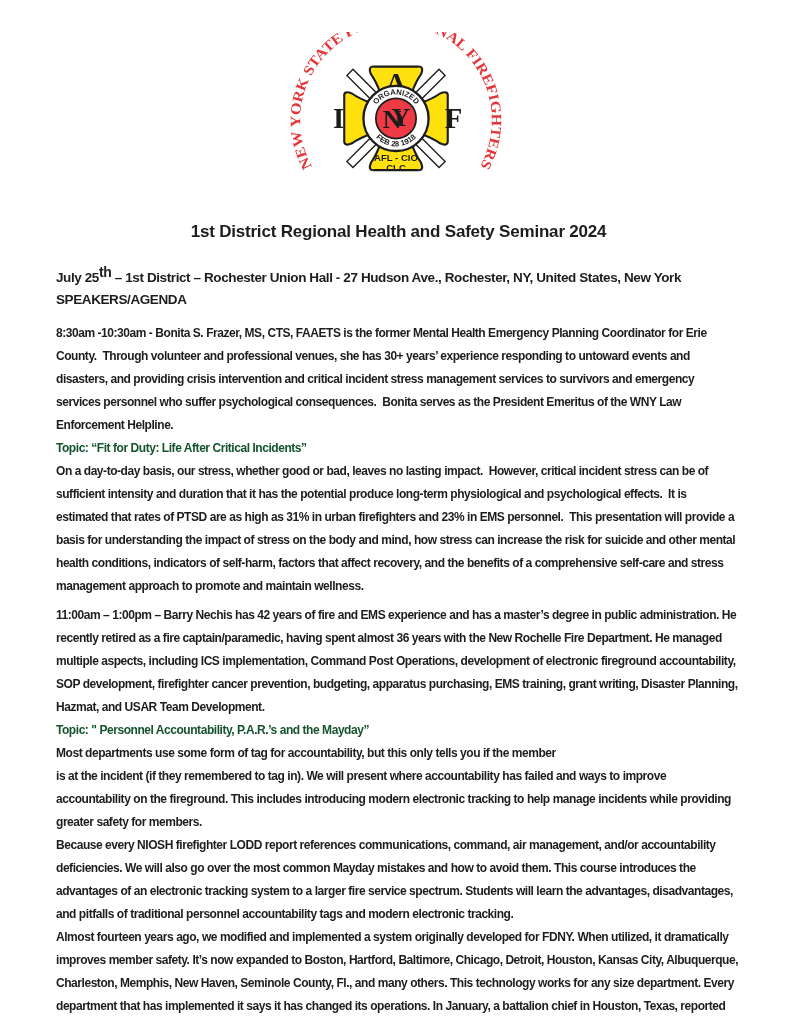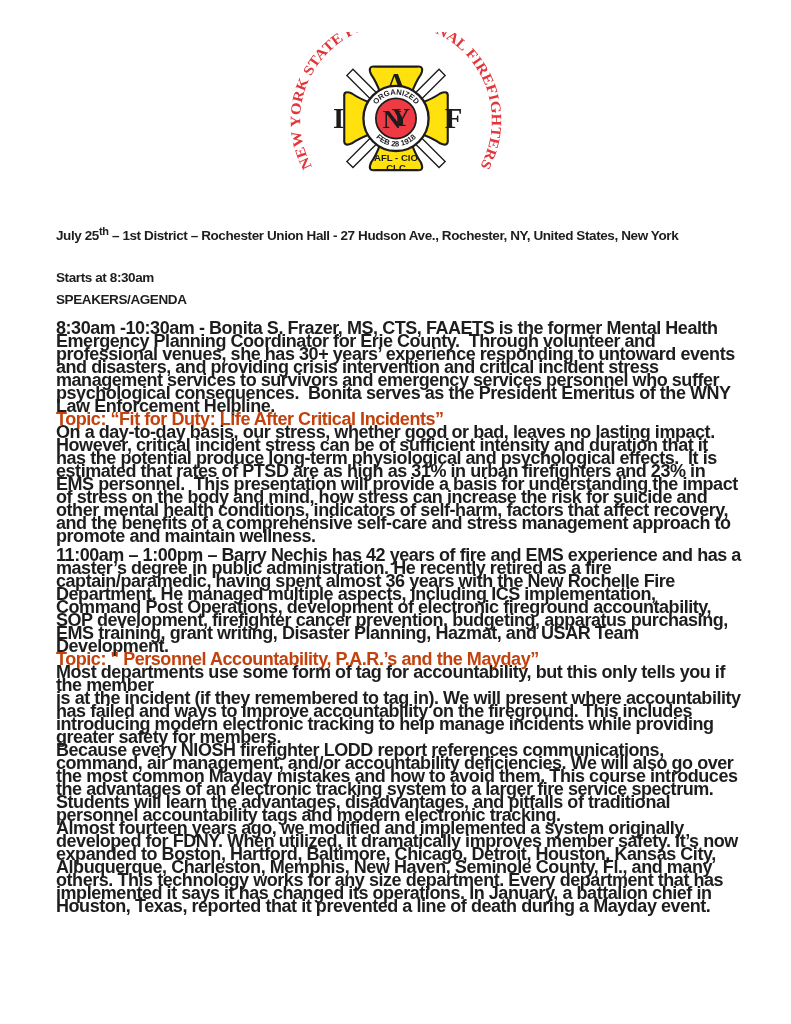--- a/index.html
+++ b/index.html
@@ -5,24 +5,24 @@
   html,body{margin:0;padding:0;background:#ffffff;}
   body{width:791px;height:1024px;font-family:"Liberation Sans",sans-serif;overflow:hidden;}
   .page{position:relative;width:791px;height:1024px;background:#fff;}
   .content{padding:0 50px 0 56px;}
   .logo-wrap{width:230px;margin:32px auto 0;}
   .logo-wrap svg{display:block;width:230px;height:169px;}
   h1.title{font-size:17px;font-weight:bold;color:#1d1d1d;text-align:center;
            margin:20px 0 0;letter-spacing:-0.2px;line-height:22px;}
   p{margin:0;color:#1d1d1d;}
   .b{font-weight:bold;white-space:pre-wrap;}
-  .body-text{font-size:18px;letter-spacing:-0.45px;line-height:13px;}
+  .body-text{font-size:12px;letter-spacing:-0.45px;line-height:23px;}
   .h-line{font-size:13.5px;letter-spacing:-0.4px;line-height:19px;}
-  .red{color:#c2410c;}
-  sup{font-size:11px;vertical-align:super;line-height:0;}
+  .red{color:#14532d;}
+  sup{font-size:14px;vertical-align:super;line-height:0;}
   .mt-date{margin-top:25px;}
   .mt-starts{margin-top:23px;}
   .mt-agenda{margin-top:3px;}
   .mt-breakfast{margin-top:17px;}
   .mt-para{margin-top:13px;}
   .mt-sect{margin-top:6px;}
 </style>
 </head>
 <body>
 
@@ -75,24 +75,24 @@
         <g font-family="Liberation Serif, serif" font-weight="bold" font-size="27" fill="#1c1c1c" text-anchor="middle">
           <text x="116" y="100">N</text>
           <text x="125" y="98">Y</text>
         </g>
       </g>
     </svg>
   </div>
 
   <div class="content">
 
+    <h1 class="title">1st District Regional Health and Safety Seminar 2024</h1>
 
     <p class="b h-line mt-date"><span>July 25</span><sup>th</sup><span> – 1st District – Rochester Union Hall - 27 Hudson Ave., Rochester, NY, United States, New York</span></p>
 
-    <p class="b h-line mt-starts">Starts at 8:30am</p>
 
     <p class="b h-line mt-agenda">SPEAKERS/AGENDA</p>
 
 
     <p class="b body-text mt-para">8:30am -10:30am - Bonita S. Frazer, MS, CTS, FAAETS is the former Mental Health Emergency Planning Coordinator for Erie County.  Through volunteer and professional venues, she has 30+ years’ experience responding to untoward events and disasters, and providing crisis intervention and critical incident stress management services to survivors and emergency services personnel who suffer psychological consequences.  Bonita serves as the President Emeritus of the WNY Law Enforcement Helpline.</p>
     <p class="b body-text red">Topic: “Fit for Duty: Life After Critical Incidents”</p>
     <p class="b body-text">On a day-to-day basis, our stress, whether good or bad, leaves no lasting impact.  However, critical incident stress can be of sufficient intensity and duration that it has the potential produce long-term physiological and psychological effects.  It is estimated that rates of PTSD are as high as 31% in urban firefighters and 23% in EMS personnel.  This presentation will provide a basis for understanding the impact of stress on the body and mind, how stress can increase the risk for suicide and other mental health conditions, indicators of self-harm, factors that affect recovery, and the benefits of a comprehensive self-care and stress management approach to promote and maintain wellness.</p>
 
     <p class="b body-text mt-sect">11:00am – 1:00pm – Barry Nechis has 42 years of fire and EMS experience and has a master’s degree in public administration. He recently retired as a fire captain/paramedic, having spent almost 36 years with the New Rochelle Fire Department. He managed multiple aspects, including ICS implementation, Command Post Operations, development of electronic fireground accountability, SOP development, firefighter cancer prevention, budgeting, apparatus purchasing, EMS training, grant writing, Disaster Planning, Hazmat, and USAR Team Development.</p>
     <p class="b body-text red">Topic: " Personnel Accountability, P.A.R.’s and the Mayday”</p>

